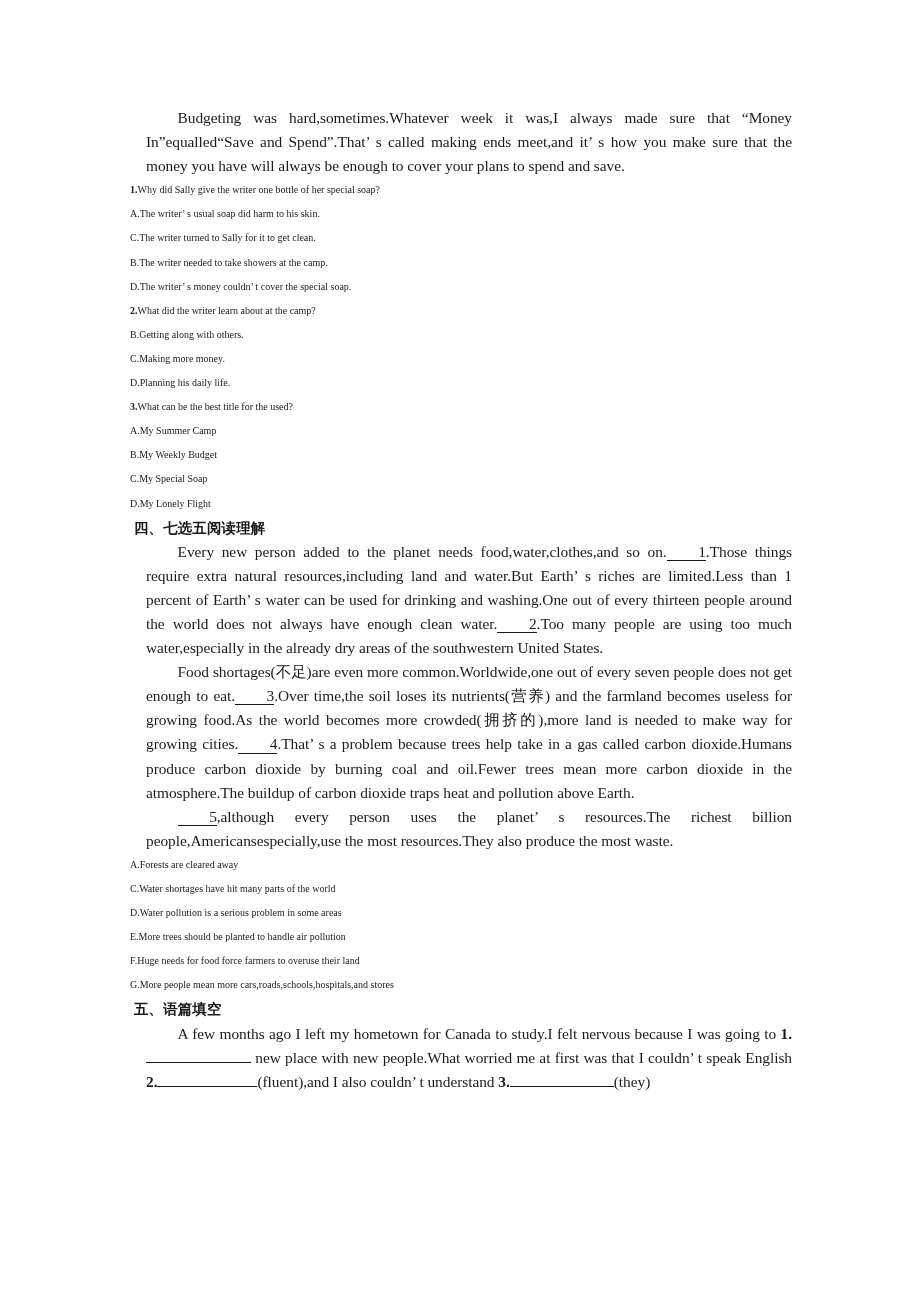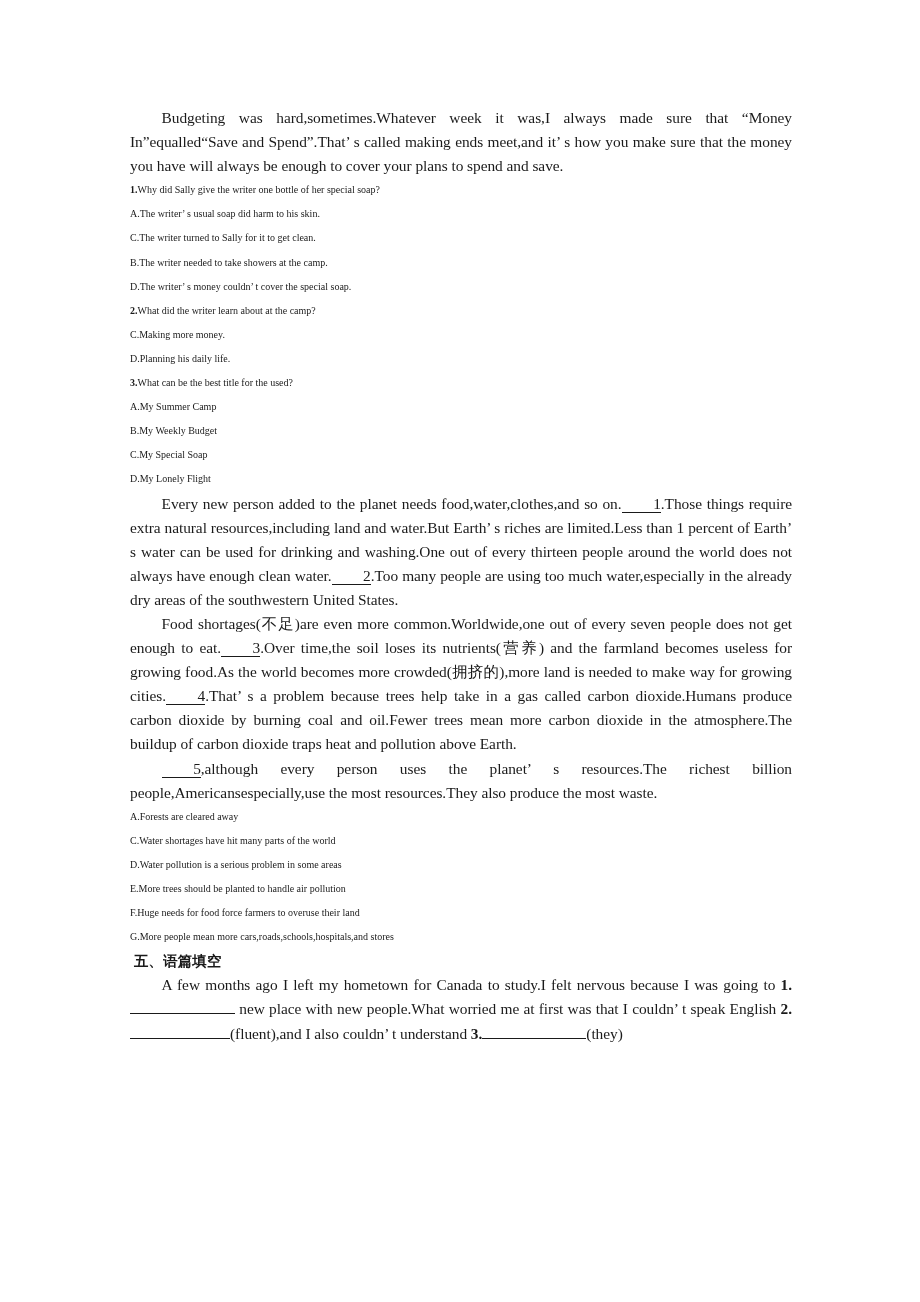--- a/index.html
+++ b/index.html
@@ -27,20 +27,21 @@
   .para {
     font-size: 15.4px;
     line-height: 24.1px;
     text-align: justify;
     text-justify: inter-word;
     margin: 0;
     letter-spacing: -0.05px;
   }
   .para.indent {
     text-indent: 2.05em;
+    margin-left: 16px;
   }
   .line {
     font-size: 10px;
     line-height: 24.1px;
     margin: 0;
     white-space: nowrap;
   }
   .qnum {
     font-weight: bold;
   }
@@ -79,29 +80,31 @@
 
     <p class="para indent">Budgeting was hard,sometimes.Whatever week it was,I always made sure that “Money In”equalled“Save and Spend”.That’ s called making ends meet,and it’ s how you make sure that the money you have will always be enough to cover your plans to spend and save.</p>
 
     <p class="line"><span class="qnum">1.</span><span>Why did Sally give the writer one bottle of her special soap?</span></p>
     <p class="line">A.The writer’ s usual soap did harm to his skin.</p>
     <p class="line">C.The writer turned to Sally for it to get clean.</p>
     <p class="line">B.The writer needed to take showers at the camp.</p>
     <p class="line">D.The writer’ s money couldn’ t cover the special soap.</p>
 
     <p class="line"><span class="qnum">2.</span><span>What did the writer learn about at the camp?</span></p>
+    <p class="line">B.Getting along with others.</p>
     <p class="line">C.Making more money.</p>
     <p class="line">D.Planning his daily life.</p>
 
     <p class="line"><span class="qnum">3.</span><span>What can be the best title for the used?</span></p>
     <p class="line">A.My Summer Camp</p>
     <p class="line">B.My Weekly Budget</p>
     <p class="line">C.My Special Soap</p>
     <p class="line">D.My Lonely Flight</p>
 
+    <p class="heading">四、七选五阅读理解</p>
 
     <p class="para indent"><span>Every new person added to the planet needs food,water,clothes,and so on.</span><span class="blank-num">1</span><span>.Those things require extra natural resources,including land and water.But Earth’ s riches are limited.Less than 1 percent of Earth’ s water can be used for drinking and washing.One out of every thirteen people around the world does not always have enough clean water.</span><span class="blank-num">2</span><span>.Too many people are using too much water,especially in the already dry areas of the southwestern United States.</span></p>
 
     <p class="para indent"><span>Food shortages(不足)are even more common.Worldwide,one out of every seven people does not get enough to eat.</span><span class="blank-num">3</span><span>.Over time,the soil loses its nutrients(营养) and the farmland becomes useless for growing food.As the world becomes more crowded(拥挤的),more land is needed to make way for growing cities.</span><span class="blank-num">4</span><span>.That’ s a problem because trees help take in a gas called carbon dioxide.Humans produce carbon dioxide by burning coal and oil.Fewer trees mean more carbon dioxide in the atmosphere.The buildup of carbon dioxide traps heat and pollution above Earth.</span></p>
 
     <p class="para indent"><span class="blank-num">5</span><span>,although every person uses the planet’ s resources.The richest billion people,Americansespecially,use the most resources.They also produce the most waste.</span></p>
 
     <p class="line">A.Forests are cleared away</p>
     <p class="line">C.Water shortages have hit many parts of the world</p>
     <p class="line">D.Water pollution is a serious problem in some areas</p>

